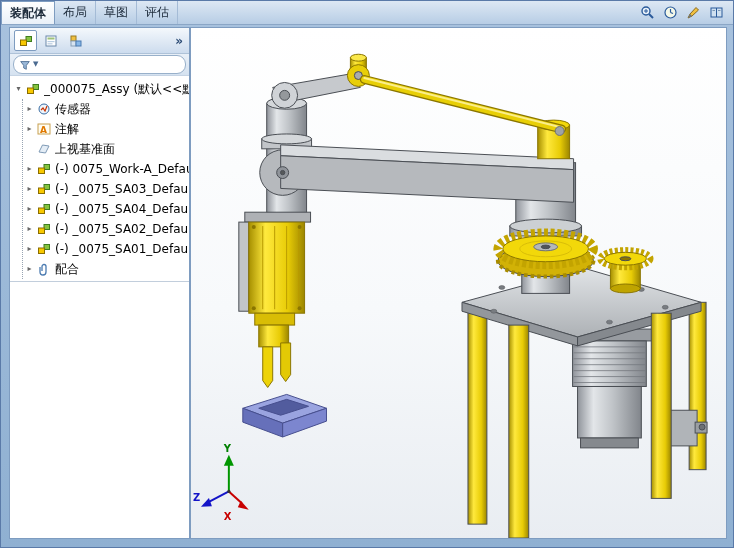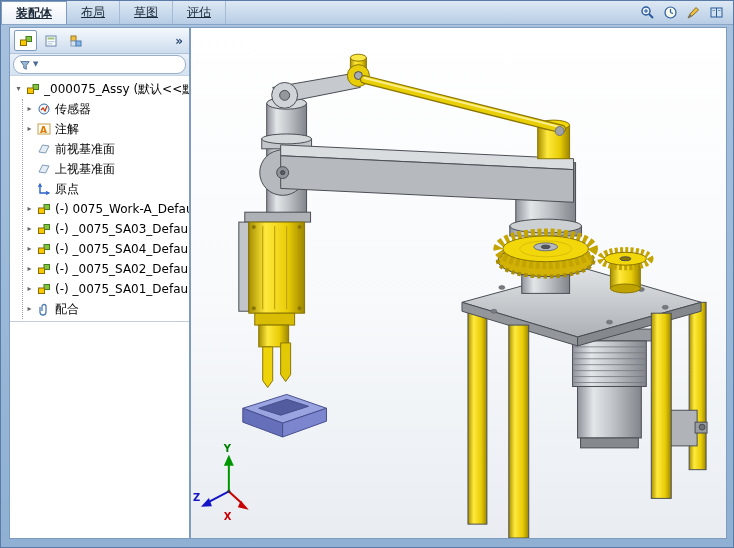--- a/index.html
+++ b/index.html
@@ -2,21 +2,21 @@
 <html><head>
 <meta charset="utf-8">
 <style>
   html,body{margin:0;padding:0;}
   body{width:734px;height:548px;font-family:"DejaVu Sans","Liberation Sans",sans-serif;overflow:hidden;}
   .window{width:734px;height:548px;box-sizing:border-box;border:1px solid #5a7aa8;
           background:linear-gradient(180deg,#a8c2de,#8fb0d2);display:flex;flex-direction:column;}
   
   .tabbar{flex:0 0 23px;height:23px;display:flex;align-items:stretch;font-size:12px;
           background:linear-gradient(180deg,#dde8f4,#b7cde5);border-bottom:1px solid #8aa6c6;}
-  .tab{display:flex;align-items:center;padding:0 14px;color:#1c2a3a;border-right:1px solid #a4bbd6;cursor:default;text-decoration:underline;}
+  .tab{display:flex;align-items:center;padding:0 8px;color:#1c2a3a;border-right:1px solid #a4bbd6;cursor:default;}
   .tab.active{background:linear-gradient(180deg,#ffffff,#e9f0f8);border:1px solid #7e9cc0;border-bottom:none;font-weight:bold;}
   .tabicons{margin-left:auto;display:flex;align-items:center;gap:6px;padding:0 8px;}
   .tabicons .tbtn{width:17px;height:17px;display:flex;align-items:center;justify-content:center;}
   .tabicons svg{width:15px;height:15px;display:block;}
   
   .content{flex:1;display:flex;margin:2px 6px 8px 8px;min-height:0;}
   .panel{flex:0 0 182px;width:182px;box-sizing:border-box;background:#fff;
          border:1px solid #7e9cc0;border-right:2px solid #7e9cc0;display:flex;flex-direction:column;}
   .panel-header{flex:0 0 25px;height:25px;display:flex;align-items:center;gap:2px;padding:0 4px;
          background:linear-gradient(180deg,#f4f8fc,#cddcee);border-bottom:1px solid #aec2d8;}
@@ -220,39 +220,21 @@
               </span>
             <span class="tlabel">注解</span>
           </div>
           <div class="trow">
             <span class="twisty"></span>
             <span class="ticon">
                 <svg viewBox="0 0 14 14">
                   <use href="#i-plane"></use>
                 </svg>
               </span>
-            <span class="tlabel">前视基准面</span>
-          </div>
-          <div class="trow">
-            <span class="twisty"></span>
-            <span class="ticon">
-                <svg viewBox="0 0 14 14">
-                  <use href="#i-plane"></use>
-                </svg>
-              </span>
             <span class="tlabel">上视基准面</span>
-          </div>
-          <div class="trow">
-            <span class="twisty"></span>
-            <span class="ticon">
-                <svg viewBox="0 0 14 14">
-                  <use href="#i-origin"></use>
-                </svg>
-              </span>
-            <span class="tlabel">原点</span>
           </div>
           <div class="trow">
             <span class="twisty">▸</span>
             <span class="ticon">
                 <svg viewBox="0 0 14 14">
                   <use href="#i-asm"></use>
                 </svg>
               </span>
             <span class="tlabel">(-) 0075_Work-A_Default&lt;</span>
           </div>

